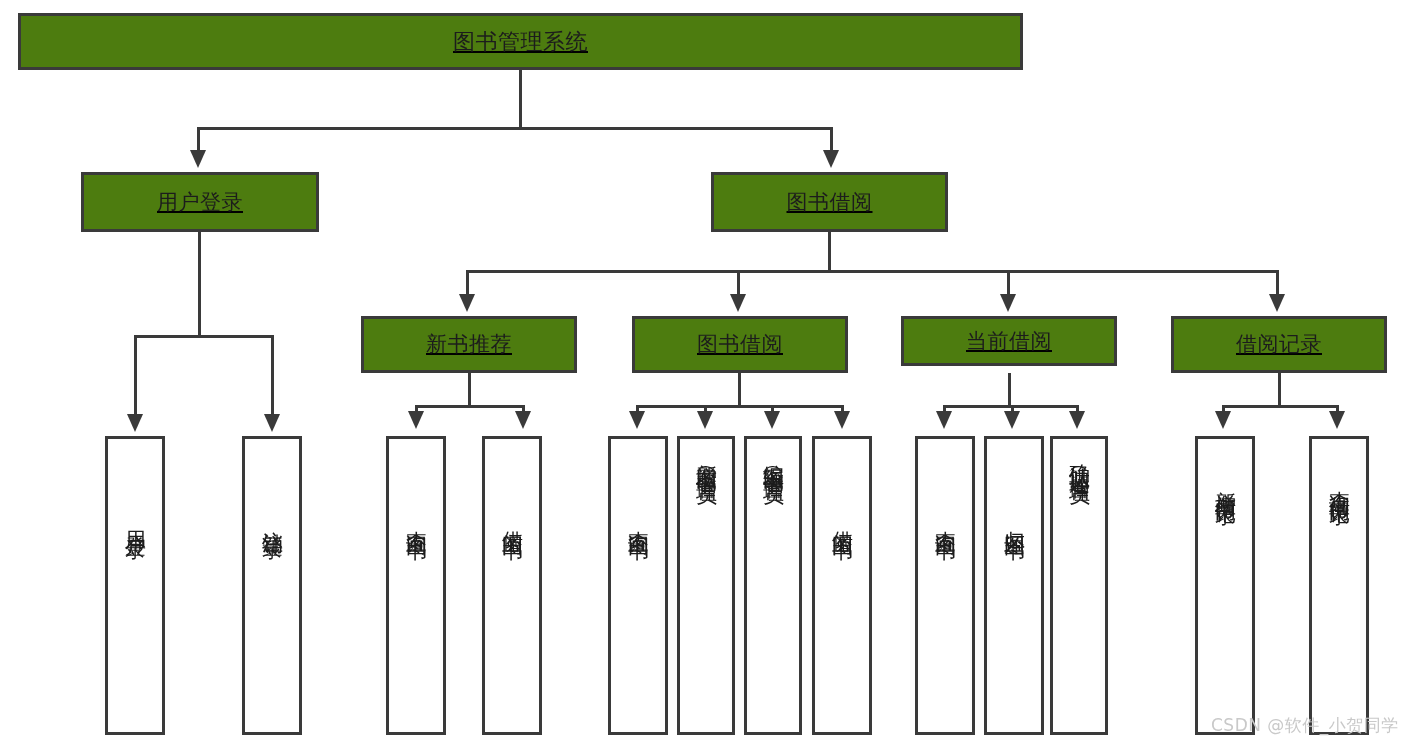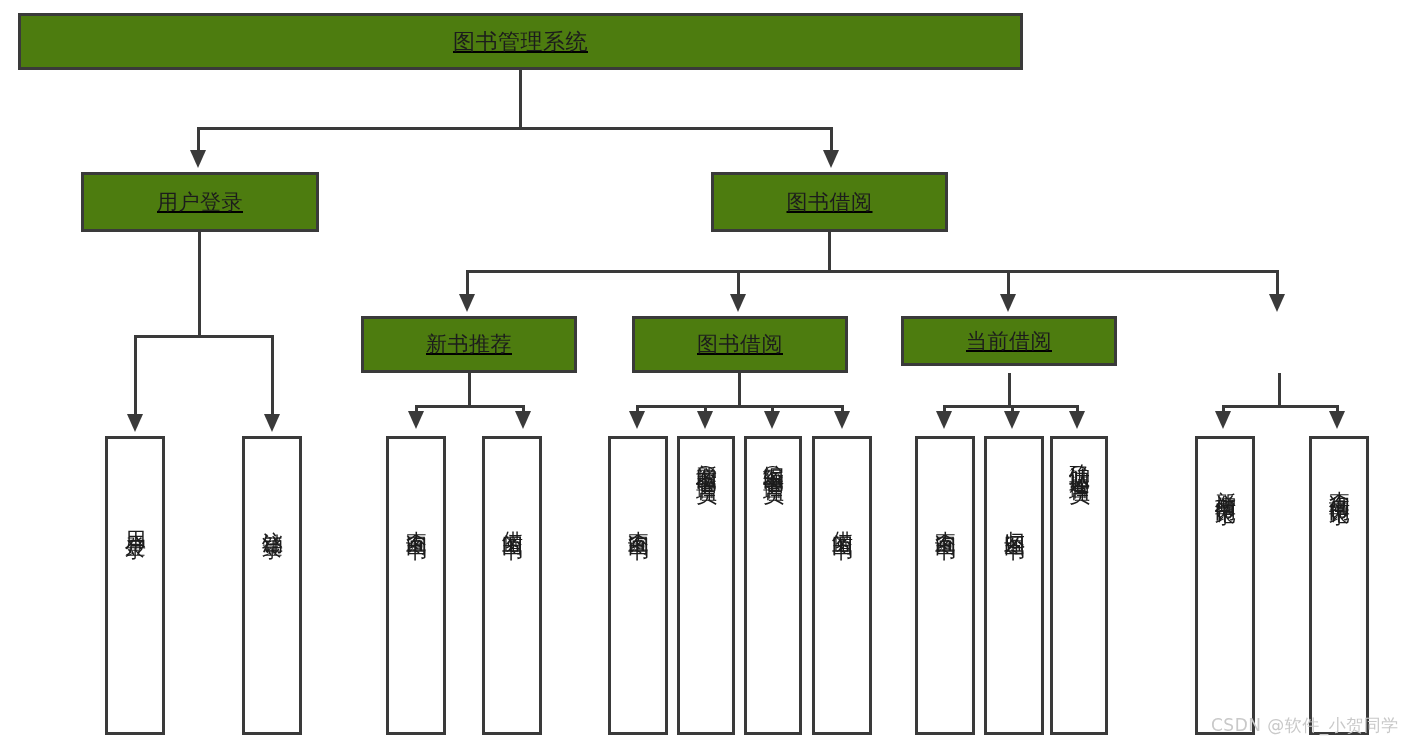--- a/index.html
+++ b/index.html
@@ -132,20 +132,23 @@
   </div>
 
   <div class="node level2" style="left:632px; top:316px; width:216px; height:57px;">
     <span class="label">图书借阅</span>
   </div>
 
   <div class="node level2" style="left:901px; top:316px; width:216px; height:50px;">
     <span class="label">当前借阅</span>
   </div>
 
+  <div class="node level2" style="left:1171px; top:316px; width:216px; height:57px;">
+    <span class="label">借阅记录</span>
+  </div>
 
   <div class="connector vline" style="left:468px; top:373px; width:3px; height:32px;"></div>
   <div class="connector hline" style="left:415px; top:405px; width:110px; height:3px;"></div>
   <div class="connector vline" style="left:415px; top:405px; width:3px; height:14px;"></div>
   <div class="arrow" style="left:408px; top:411px;"></div>
   <div class="connector vline" style="left:522px; top:405px; width:3px; height:14px;"></div>
   <div class="arrow" style="left:515px; top:411px;"></div>
 
   <div class="connector vline" style="left:738px; top:373px; width:3px; height:32px;"></div>
   <div class="connector hline" style="left:636px; top:405px; width:208px; height:3px;"></div>

